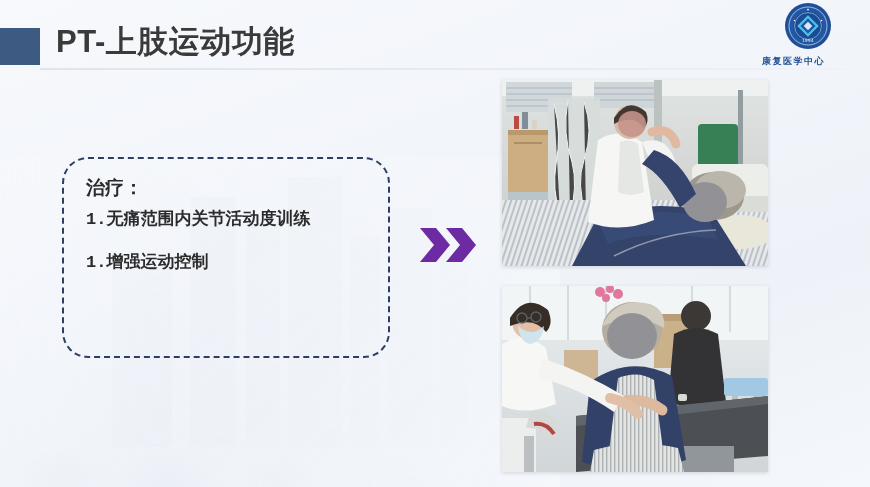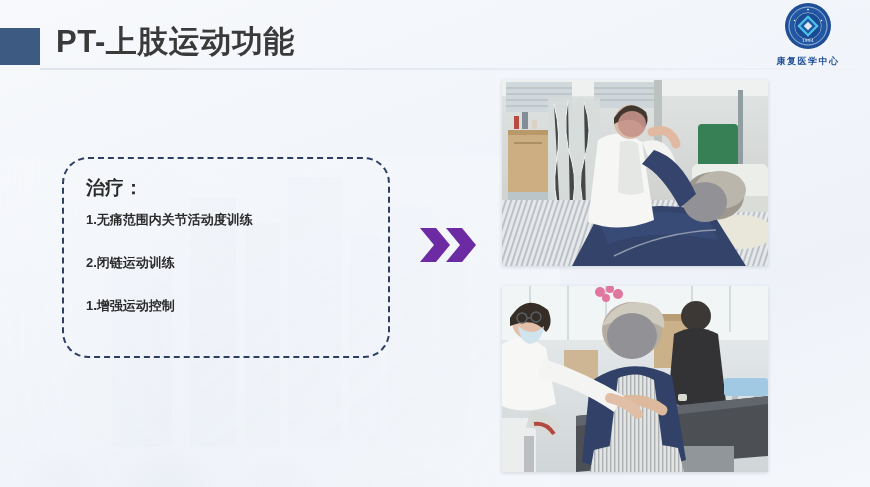--- a/index.html
+++ b/index.html
@@ -107,21 +107,20 @@
     left: 50%;
     top: 0;
     transform: translateX(-50%);
     width: 48px;
     height: 48px;
   }
   .logo-caption {
     position: absolute;
     left: 0; right: 0;
     bottom: 2px;
-    text-align: center;
     font-size: 9px;
     font-weight: bold;
     color: #1f4e96;
     letter-spacing: 1.5px;
     white-space: nowrap;
   }
 
   
   .callout {
     position: absolute;
@@ -134,26 +133,27 @@
     padding: 16px 18px 10px 22px;
   }
   .callout-heading {
     font-size: 19px;
     font-weight: bold;
     color: #2b2b2b;
     line-height: 26px;
     margin-bottom: 7px;
   }
   .callout-item {
-    font-size: 13px;
+    font-size: 17px;
     font-weight: bold;
     color: #2b2b2b;
     line-height: 24px;
     margin-bottom: 19px;
     white-space: nowrap;
+    font-family: Liberation Mono, monospace;
   }
   .callout-item:last-child { margin-bottom: 0; }
 
   
   .chevron {
     position: absolute;
     left: 418px;
     top: 220px;
     width: 62px;
     height: 50px;
@@ -221,21 +221,20 @@
           <text x="24" y="40.4" font-family="DejaVu Sans, sans-serif" font-size="4.1" fill="#ffffff" text-anchor="middle" letter-spacing="0.3">1994</text>
         </svg>
       </div>
       <div class="logo-caption">康复医学中心</div>
     </div>
   </div>
 
   <div class="callout">
     <div class="callout-heading">治疗：</div>
     <div class="callout-item">1.无痛范围内关节活动度训练</div>
-    <div class="callout-item">2.闭链运动训练</div>
     <div class="callout-item">1.增强运动控制</div>
   </div>
 
   <div class="chevron">
     <svg viewBox="0 0 62 50" xmlns="http://www.w3.org/2000/svg" aria-hidden="true">
       <path d="M2 8 L18 8 L32 25 L18 42 L2 42 L16 25 Z" fill="#6d2ba3"></path>
       <path d="M28 8 L44 8 L58 25 L44 42 L28 42 L42 25 Z" fill="#6d2ba3"></path>
     </svg>
   </div>
 

